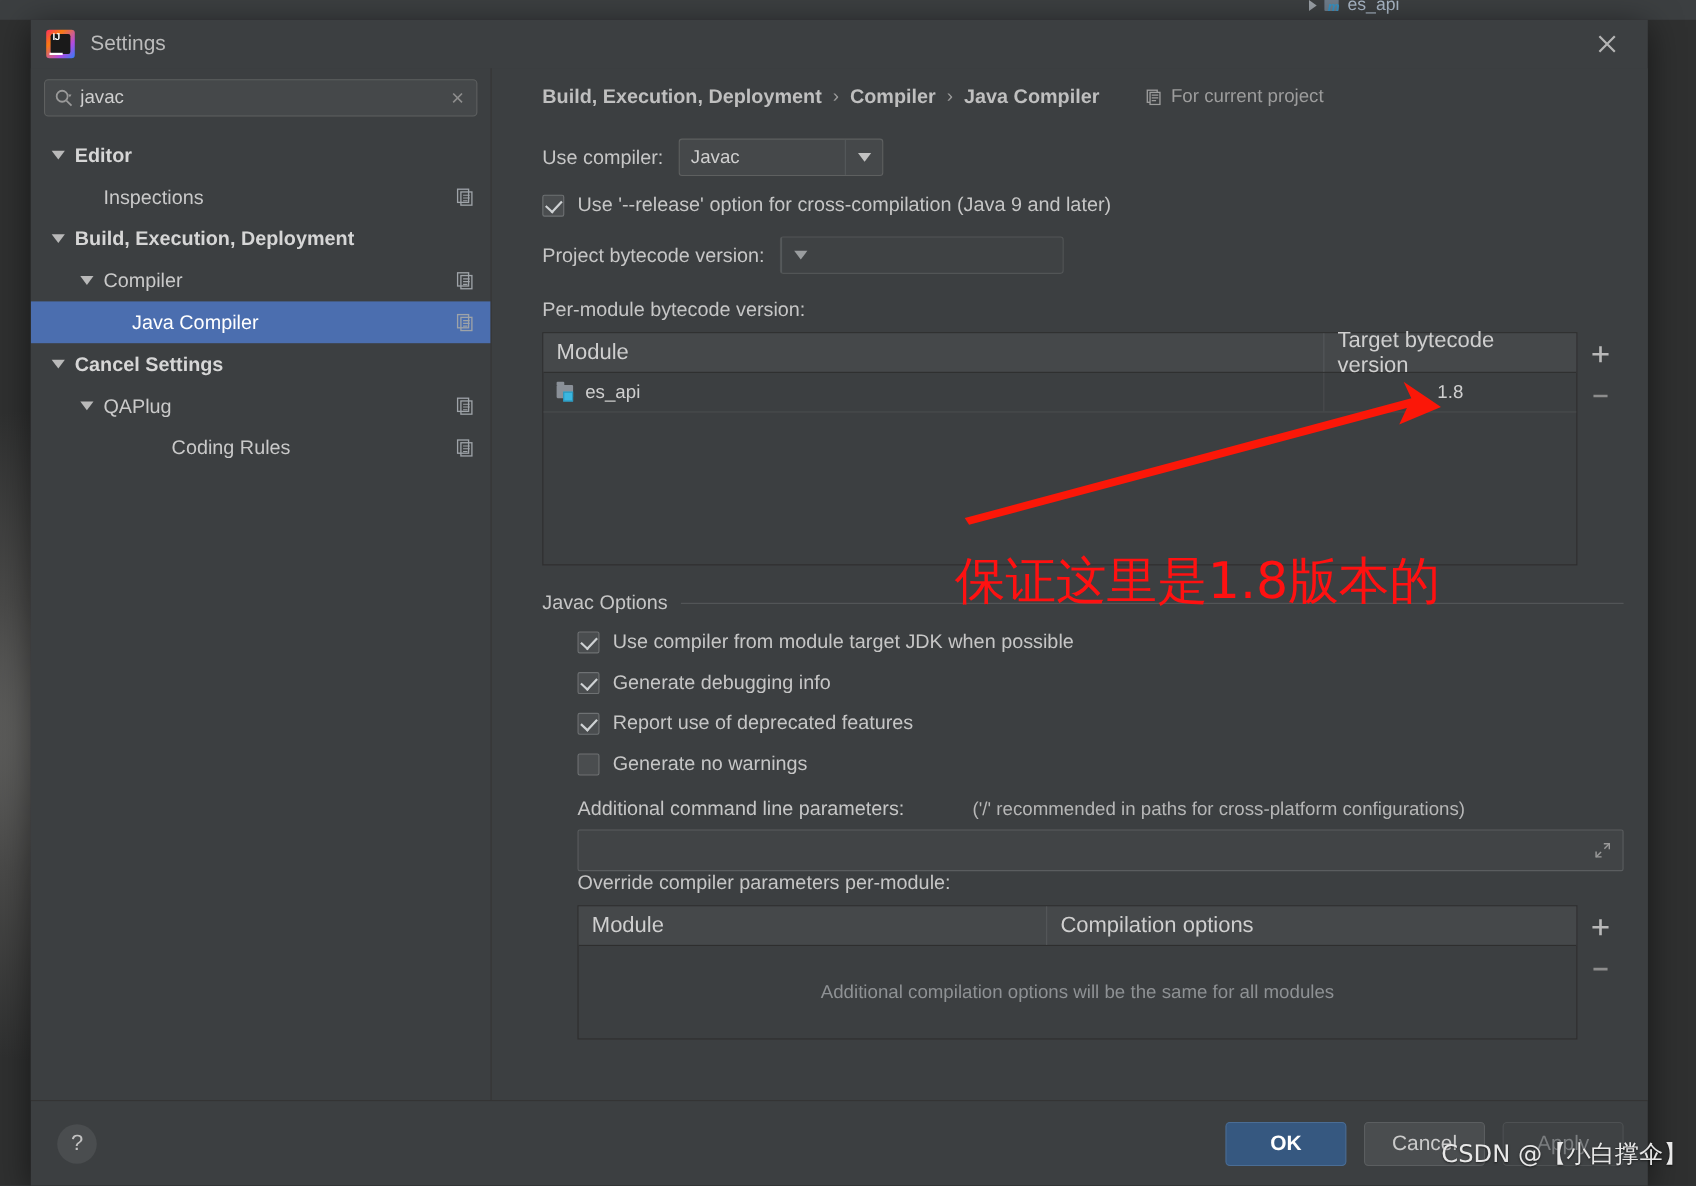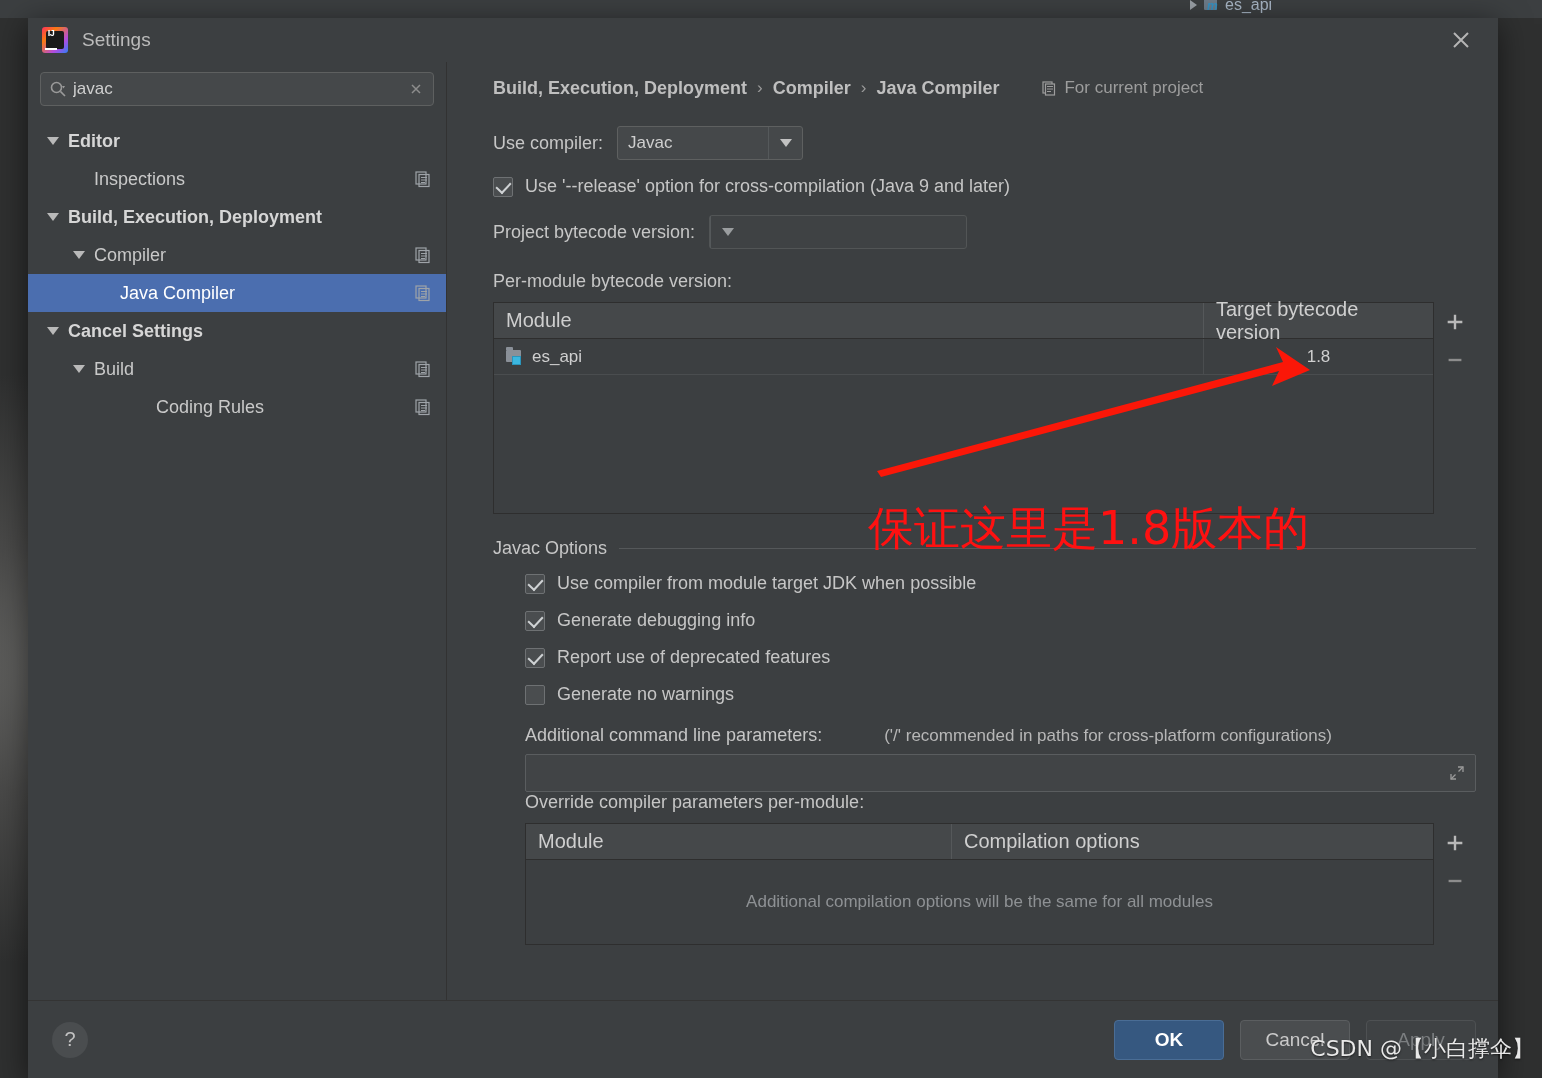--- a/index.html
+++ b/index.html
@@ -416,21 +416,21 @@
           <div class="tnode bold" style="padding-left: 16px;">
             <span class="caret">
               <span class="dn"></span>
             </span>
             <span class="lbl" style="margin-left: 6px;">Cancel Settings</span>
           </div>
           <div class="tnode" style="padding-left: 42px;">
             <span class="caret">
               <span class="dn"></span>
             </span>
-            <span class="lbl" style="margin-left: 6px;">Build</span>
+            <span class="lbl" style="margin-left: 6px;">QAPlug</span>
             <span class="copy-ic"><svg viewBox="0 0 18 18" width="18" height="18">
                 <rect x="2" y="2" width="10" height="12" stroke="currentColor" stroke-width="1.2" fill="none"></rect>
                 <rect x="5" y="4.5" width="10" height="12" stroke="currentColor" stroke-width="1.2" fill="none"></rect>
                 <path d="M7 7.5h6 M7 10h6 M7 12.5h4" stroke="currentColor" stroke-width="1" fill="none"></path>
               </svg></span>
           </div>
           <div class="tnode" style="padding-left: 104px;">
             <span class="caret"></span>
             <span class="lbl" style="margin-left: 6px;">Coding Rules</span>
             <span class="copy-ic"><svg viewBox="0 0 18 18" width="18" height="18">

